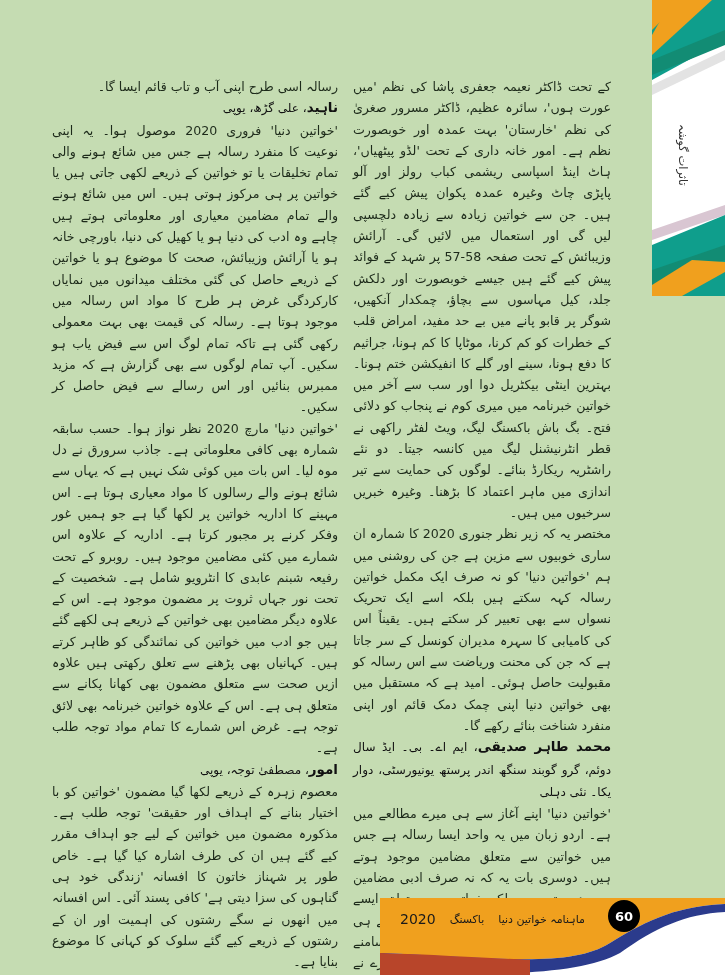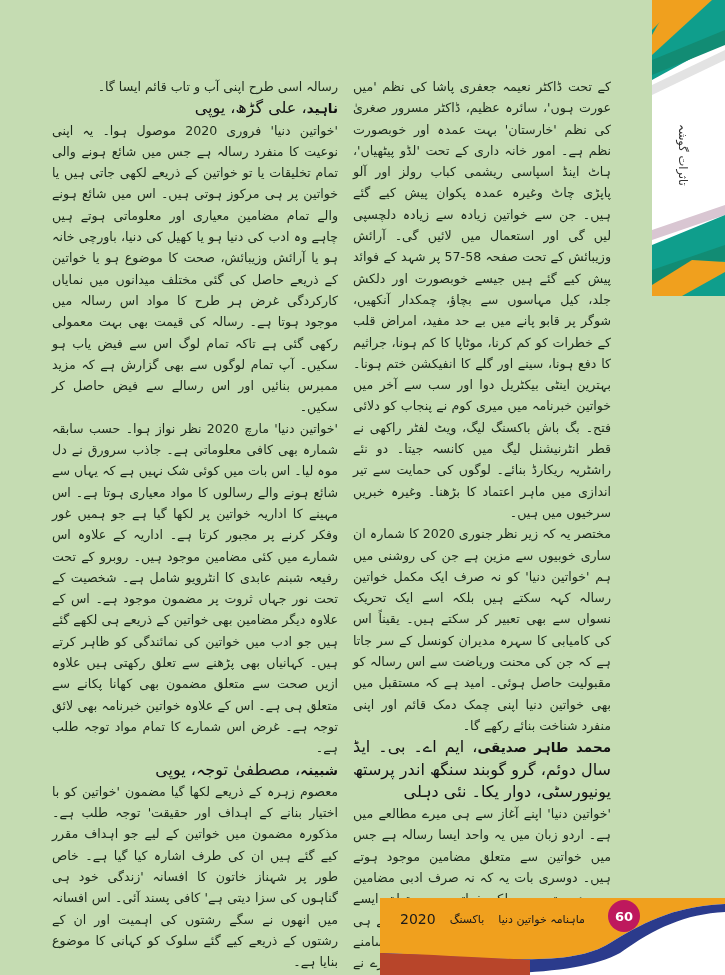--- a/index.html
+++ b/index.html
@@ -3,29 +3,29 @@
 <meta charset="utf-8">
 <style>
   html, body { margin:0; padding:0; }
   body { width:725px; height:975px; position:relative; overflow:hidden; background:#c5dcb2; font-family:"DejaVu Sans", sans-serif; }
   .page { position:absolute; left:0; top:0; width:725px; height:975px; background:#c5dcb2; }
   .col { position:absolute; direction:rtl; text-align:justify; color:#1d2a1a; font-family:"DejaVu Sans", sans-serif; font-size:12.6px; line-height:21.3px; }
   .col-right { left:353px; top:76px; width:258px; }
   .col-left { left:52px; top:76px; width:286px; }
   .col p { margin:0; }
   .head { font-weight:bold; font-size:13.5px; color:#111; }
-  .head .sub { font-weight:normal; font-size:16px;margin-top:36px; }
+  .head .sub { font-weight:normal; font-size:12px;margin-top:36px; }
   
   .sideband { position:absolute; left:652px; top:0; width:73px; height:296px; overflow:hidden; }
   .side-title { position:absolute; left:660px; top:110px; width:30px; height:90px; writing-mode:vertical-rl; direction:rtl; font-size:11.5px; color:#333; text-align:center; }
   
   .footer { position:absolute; left:380px; top:898px; width:345px; height:77px; overflow:hidden; }
   .footer-text { position:absolute; left:400px; top:910px; height:18px; display:flex; direction:rtl; align-items:center; gap:14px; font-size:11px; color:#1a1a1a; }
   .footer-year { font-weight:normal; font-size:14px; direction:ltr; }
-  .page-num { position:absolute; left:608px; top:900px; width:32px; height:32px; border-radius:50%; background:#be185d; color:#fff; font-weight:bold; font-size:13px; display:flex; align-items:center; justify-content:center; }
+  .page-num { position:absolute; left:608px; top:900px; width:32px; height:32px; border-radius:50%; background:#000000; color:#fff; font-weight:bold; font-size:13px; display:flex; align-items:center; justify-content:center; }
 </style>
 </head>
 <body>
 
 <div class="page">
 
   <svg class="sideband" viewBox="0 0 73 296" preserveAspectRatio="none">
     <rect x="0" y="0" width="73" height="296" fill="#ffffff"></rect>
     <polygon points="0,0 73,0 73,40 0,80" fill="#0f9e8c"></polygon>
     <polygon points="0,0 30,0 0,30" fill="#f0a01e"></polygon>
@@ -53,21 +53,21 @@
     <p>رسالہ اسی طرح اپنی آب و تاب قائم ایسا گا۔</p>
 
     <p class="head">
       <span>ناہید</span><span class="sub">، علی گڑھ، یوپی</span>
     </p>
     <p>'خواتین دنیا' فروری 2020 موصول ہوا۔ یہ اپنی نوعیت کا منفرد رسالہ ہے جس میں شائع ہونے والی تمام تخلیقات یا تو خواتین کے ذریعے لکھی جاتی ہیں یا خواتین پر ہی مرکوز ہوتی ہیں۔ اس میں شائع ہونے والے تمام مضامین معیاری اور معلوماتی ہوتے ہیں چاہے وہ ادب کی دنیا ہو یا کھیل کی دنیا، باورچی خانہ ہو یا آرائش وزیبائش، صحت کا موضوع ہو یا خواتین کے ذریعے حاصل کی گئی مختلف میدانوں میں نمایاں کارکردگی غرض ہر طرح کا مواد اس رسالہ میں موجود ہوتا ہے۔ رسالہ کی قیمت بھی بہت معمولی رکھی گئی ہے تاکہ تمام لوگ اس سے فیض یاب ہو سکیں۔ آپ تمام لوگوں سے بھی گزارش ہے کہ مزید ممبرس بنائیں اور اس رسالے سے فیض حاصل کر سکیں۔</p>
 
     <p>'خواتین دنیا' مارچ 2020 نظر نواز ہوا۔ حسب سابقہ شمارہ بھی کافی معلوماتی ہے۔ جاذب سرورق نے دل موہ لیا۔ اس بات میں کوئی شک نہیں ہے کہ یہاں سے شائع ہونے والے رسالوں کا مواد معیاری ہوتا ہے۔ اس مہینے کا اداریہ خواتین پر لکھا گیا ہے جو ہمیں غور وفکر کرنے پر مجبور کرتا ہے۔ اداریہ کے علاوہ اس شمارے میں کئی مضامین موجود ہیں۔ روبرو کے تحت رفیعہ شبنم عابدی کا انٹرویو شامل ہے۔ شخصیت کے تحت نور جہاں ثروت پر مضمون موجود ہے۔ اس کے علاوہ دیگر مضامین بھی خواتین کے ذریعے ہی لکھے گئے ہیں جو ادب میں خواتین کی نمائندگی کو ظاہر کرتے ہیں۔ کہانیاں بھی پڑھنے سے تعلق رکھتی ہیں علاوہ ازیں صحت سے متعلق مضمون بھی کھانا پکانے سے متعلق ہی ہے۔ اس کے علاوہ خواتین خبرنامہ بھی لائق توجہ ہے۔ غرض اس شمارے کا تمام مواد توجہ طلب ہے۔</p>
 
     <p class="head">
-      <span>شبینہ</span><span class="sub">، مصطفیٰ توجہ، یوپی</span>
+      <span>امور</span><span class="sub">، مصطفیٰ توجہ، یوپی</span>
     </p>
     <p>معصوم زہرہ کے ذریعے لکھا گیا مضمون 'خواتین کو با اختیار بنانے کے اہداف اور حقیقت' توجہ طلب ہے۔ مذکورہ مضمون میں خواتین کے لیے جو اہداف مقرر کیے گئے ہیں ان کی طرف اشارہ کیا گیا ہے۔ خاص طور پر شہناز خاتون کا افسانہ 'زندگی خود ہی گناہوں کی سزا دیتی ہے' کافی پسند آئی۔ اس افسانہ میں انھوں نے سگے رشتوں کی اہمیت اور ان کے رشتوں کے ذریعے کیے گئے سلوک کو کہانی کا موضوع بنایا ہے۔</p>
 
   </div>
 
   <svg class="footer" viewBox="0 0 345 77" preserveAspectRatio="none">
     <rect x="0" y="0" width="345" height="77" fill="#ffffff"></rect>
     <path d="M0,0 L345,0 L345,6 C300,8 270,20 230,45 C190,70 120,60 0,55 Z" fill="#f0a01e"></path>
     <path d="M0,55 C120,60 190,70 230,45 C270,20 300,8 345,6 L345,14 C305,16 275,30 240,55 C200,77 120,77 0,77 Z" fill="#2b3b8c"></path>
     <path d="M0,55 C60,57 110,60 150,62 L150,77 L0,77 Z" fill="#b8452a"></path>

